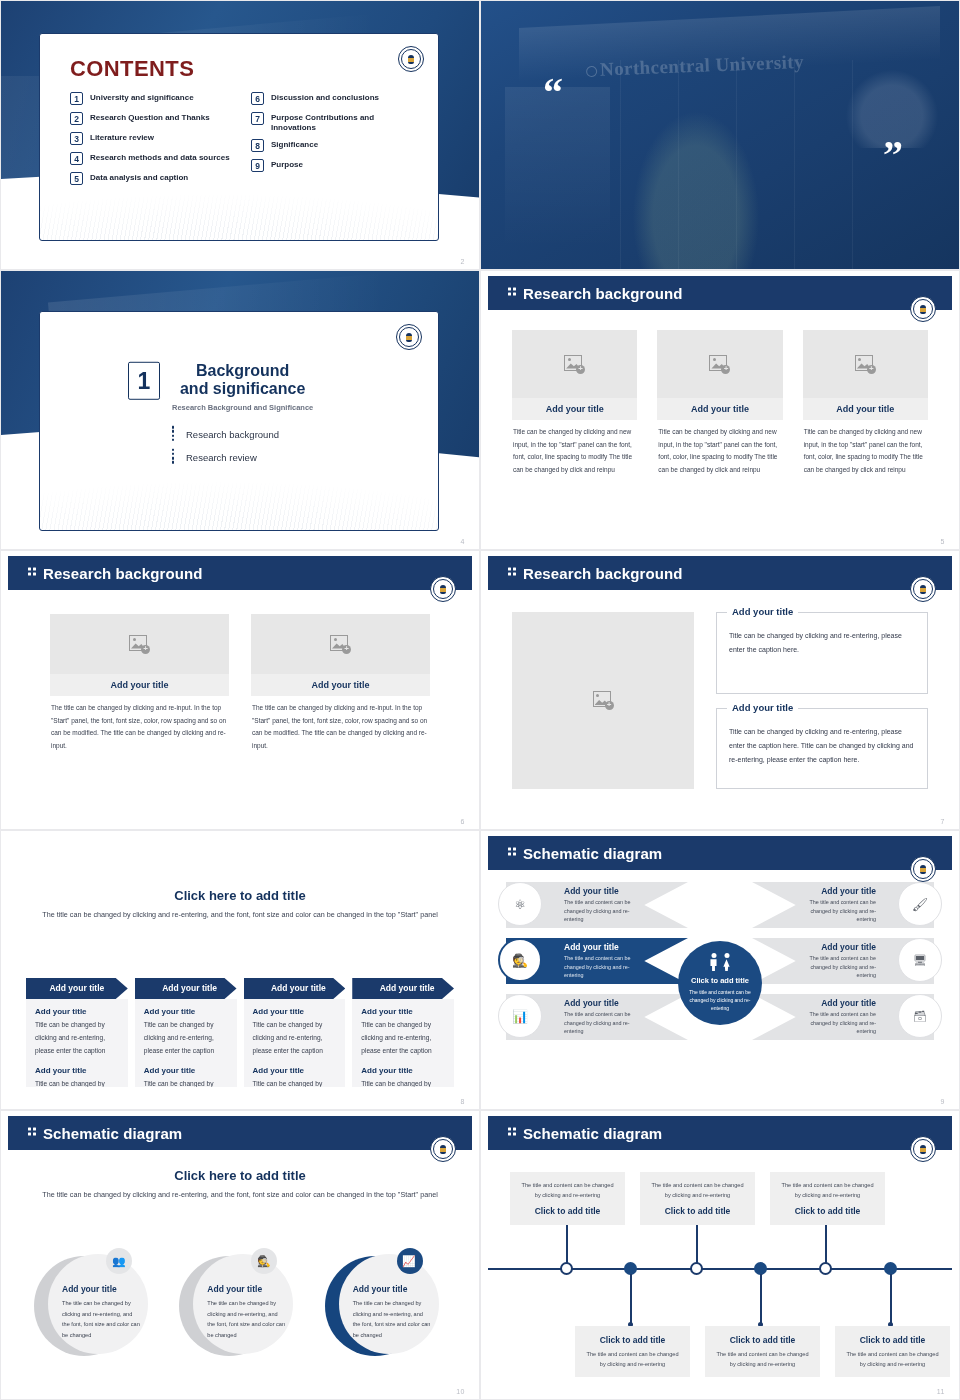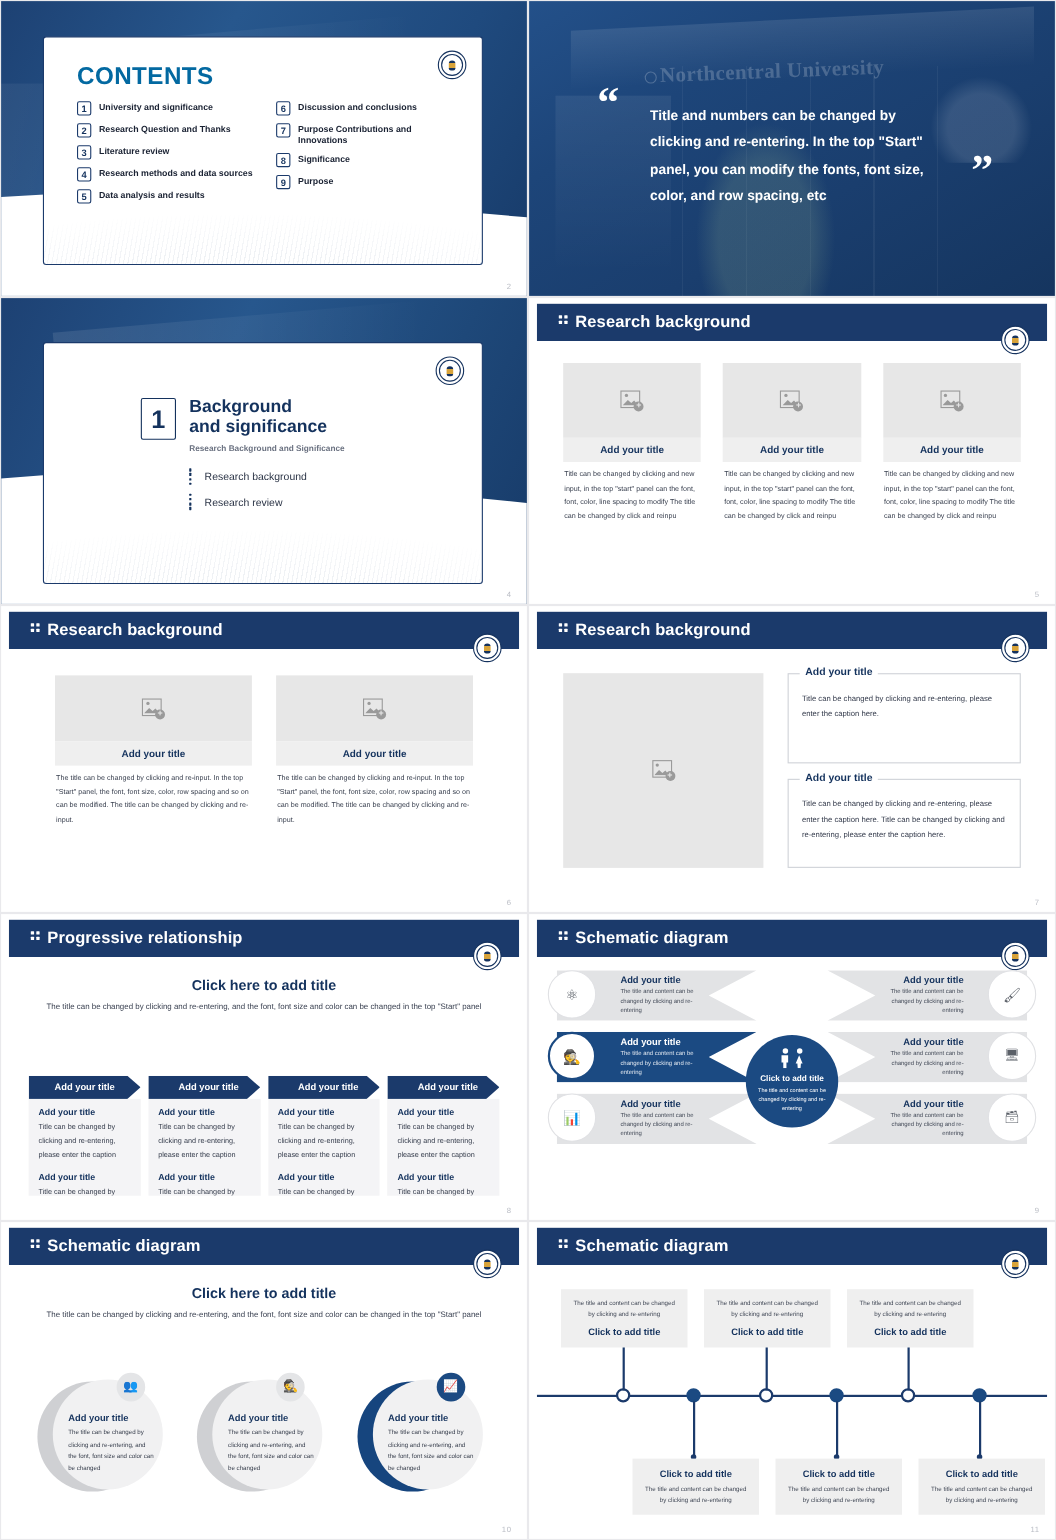--- a/index.html
+++ b/index.html
@@ -100,21 +100,21 @@
   .card .wave {
     position: absolute; left: 0; right: 0; bottom: 0; height: 60%;
     background:
       repeating-linear-gradient(100deg, rgba(120,140,170,.13) 0 1px, rgba(255,255,255,0) 1px 4px);
     opacity: .85;
     -webkit-mask-image: radial-gradient(120% 80% at 45% 120%, #000 35%, transparent 72%);
             mask-image: radial-gradient(120% 80% at 45% 120%, #000 35%, transparent 72%);
   }
   .contents-title {
     position: absolute; left: 30px; top: 22px;
-    font-size: 22px; font-weight: bold; color: #0369a1; letter-spacing: .4px;
+    font-size: 22px; font-weight: bold; color: #7f1d1d; letter-spacing: .4px;
   }
   .toc {
     position: absolute; left: 30px; top: 58px; right: 24px;
     display: grid; grid-template-columns: 1fr 1fr; column-gap: 18px;
   }
   .toc-col { display: flex; flex-direction: column; }
   .toc-item {
     display: flex; align-items: flex-start; gap: 7px;
     margin-bottom: 6px; min-height: 14px;
   }
@@ -196,21 +196,21 @@
   .sec-wrap {
     position: absolute; left: 88px; top: 50%; transform: translateY(-54%);
     display: flex; gap: 12px; align-items: flex-start;
   }
   .sec-num {
     width: 32px; height: 38px; border: 1.6px solid #14325d; border-radius: 2px;
     display: flex; align-items: center; justify-content: center;
     color: #14325d; font-size: 23px; font-weight: bold;
   }
   .sec-title {
-    color: #14325d; font-size: 16px; font-weight: bold; line-height: 1.13;
+    color: #14325d; font-size: 16px; font-weight: bold; line-height: 1.13; text-align: center;
   }
   .sec-sub {
     color: #6a7180; font-size: 7.5px; margin-top: 5px; font-weight: bold;
   }
   .sec-bullets { margin-top: 14px; }
   .sec-bullet {
     display: flex; align-items: center; gap: 6px;
     color: #2b3446; font-size: 9.5px; margin-bottom: 6px;
   }
   .bdots i {
@@ -439,21 +439,21 @@
           <div class="toc-item">
             <span class="toc-num">3</span>
             <span class="toc-label">Literature review</span>
           </div>
           <div class="toc-item">
             <span class="toc-num">4</span>
             <span class="toc-label">Research methods and data sources</span>
           </div>
           <div class="toc-item">
             <span class="toc-num">5</span>
-            <span class="toc-label">Data analysis and results</span>
+            <span class="toc-label">Data analysis and caption</span>
           </div>
         </div>
         <div class="toc-col">
           <div class="toc-item">
             <span class="toc-num">6</span>
             <span class="toc-label">Discussion and conclusions</span>
           </div>
           <div class="toc-item">
             <span class="toc-num">7</span>
             <span class="toc-label">Purpose Contributions and Innovations</span>
@@ -474,21 +474,20 @@
 
   <div class="slide s2">
     <div class="photo"></div>
     <div class="pillar"></div>
     <div class="tree"></div>
     <div class="palm"></div>
     <div class="uniname">
       <span class="mark"></span><span>Northcentral University</span>
     </div>
     <div class="qmark qopen">“</div>
-    <div class="quote-text">Title and numbers can be changed by clicking and re-entering. In the top "Start" panel, you can modify the fonts, font size, color, and row spacing, etc</div>
     <div class="qmark qclose">”</div>
   </div>
 
   <div class="slide s3">
     <div class="bg"></div>
     <div class="bgband"></div>
     <div class="whitebase"></div>
     <div class="card">
       <div class="wave"></div>
       <div class="seal" style="right:16px; top:12px;"></div>
@@ -647,26 +646,20 @@
             </div>
           </div>
         </div>
       </div>
     </div>
     <div class="pagenum">7</div>
   </div>
 
   <div class="slide">
     <div class="inner">
-      <div class="titlebar">
-        <div class="tb-text">
-          <span class="dots2"><i></i><i></i><i></i><i></i></span><span>Progressive relationship</span>
-        </div>
-        <div class="seal"></div>
-      </div>
       <div class="imgbody">
         <div class="ctr-title">Click here to add title</div>
         <div class="ctr-sub">The title can be changed by clicking and re-entering, and the font, font size and color can be changed in the top "Start" panel</div>
         <div class="chevrow">
           <div class="chev">
             <div class="chev-head first">Add your title</div>
             <div class="chev-body">
               <div class="chev-h">Add your title</div>
               <div class="chev-p">Title can be changed by clicking and re-entering, please enter the caption</div>
               <div class="chev-h">Add your title</div>

